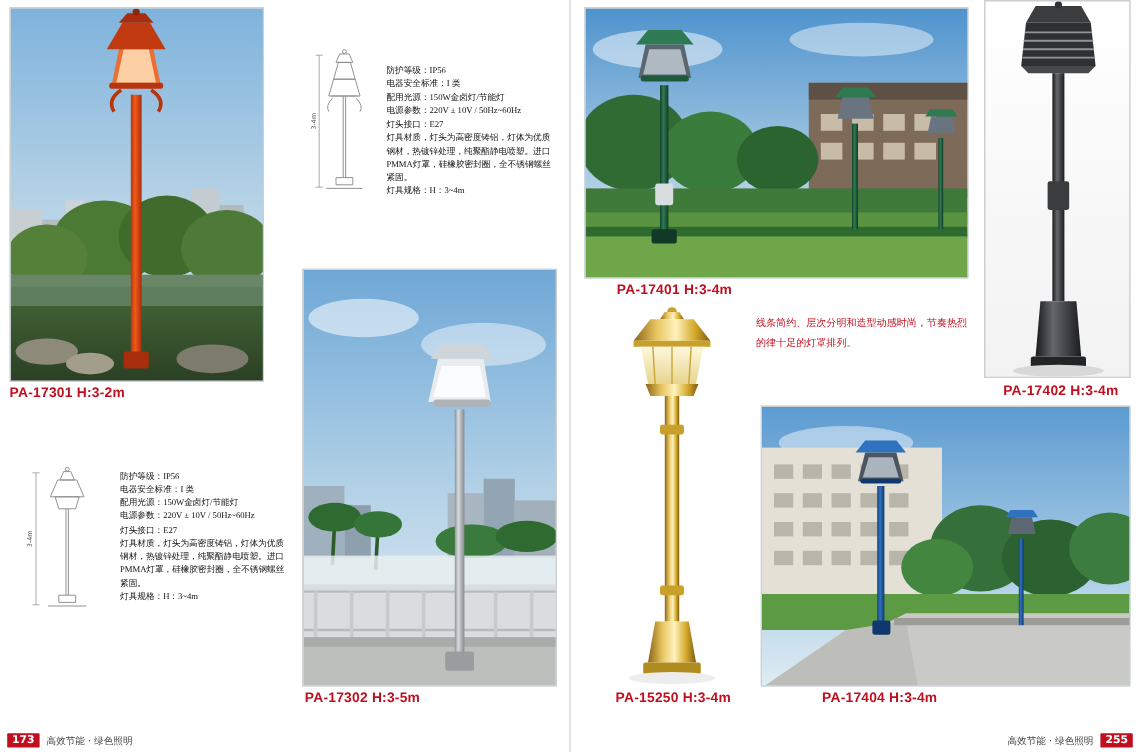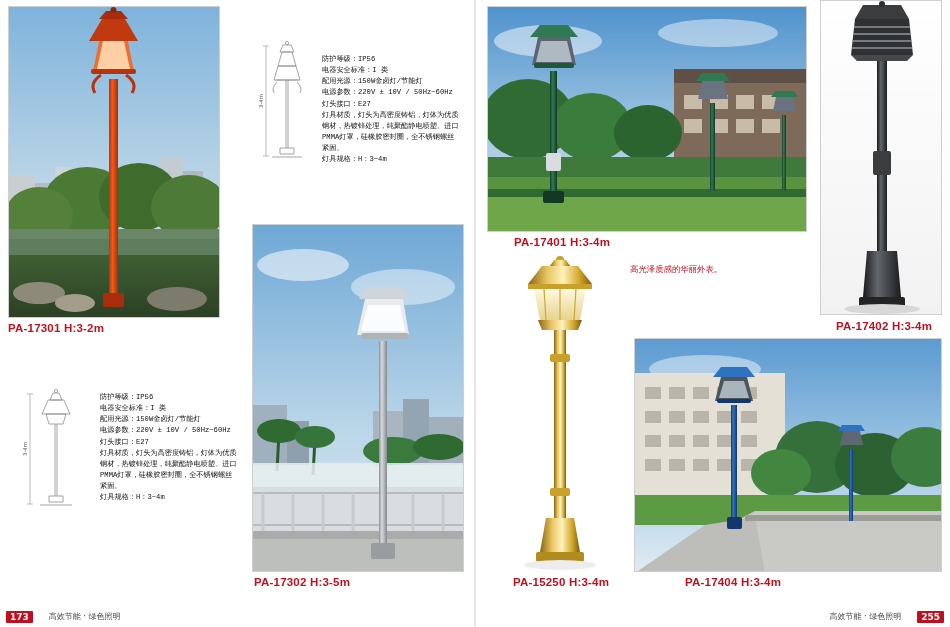--- a/index.html
+++ b/index.html
@@ -24,21 +24,21 @@
     white-space: nowrap;
   }
 
   
   .sketch { position:absolute; }
   .sketch svg { display:block; }
 
   
   .spec {
     position:absolute;
-    font-family: Liberation Mono, monospace;
+    font-family: Liberation Serif, serif;
     font-size: 7.2px;
     line-height: 1.55;
     color: #111;
     width: 120px;
   }
   .spec div { white-space: nowrap; }
 
   
   .blurb {
     position:absolute;
@@ -47,21 +47,21 @@
     line-height: 1.85;
     color: #c01020;
     width: 180px;
   }
 
   
   .footer-left, .footer-right {
     position:absolute; bottom:4px;
     font-family:"DejaVu Sans", sans-serif;
     font-size: 8px; color:#444;
-    display:flex; align-items:flex-start; gap:16px;
+    display:flex; align-items:flex-end; gap:6px;
   }
   .pnum {
     background:#c01020; color:#fff; font-weight:bold;
     font-size:9px; padding:1px 4px; border-radius:1px;
   }
   .footer-left { left:6px; }
   .footer-right { right:6px; }
   .spine {
     position:absolute; left:474px; top:0; bottom:0; width:2px;
     background:linear-gradient(to right, rgba(0,0,0,.06), rgba(0,0,0,.14), rgba(0,0,0,.06));
@@ -346,21 +346,22 @@
       <rect x="52" y="150" width="18" height="24" rx="2" fill="#3a3c3e"></rect>
 
       <path d="M46 250 L76 250 L80 296 L42 296 Z" fill="url(#pole4)"></path>
       <rect x="38" y="296" width="46" height="10" rx="2" fill="#232426"></rect>
       <ellipse cx="61" cy="308" rx="38" ry="5" fill="#d8d8d8"></ellipse>
     </svg>
   </div>
   <div class="caption" style="left:836px; top:320px;">PA-17402 H:3-4m</div>
 
   <div class="blurb" style="left:630px; top:262px;">
-    <div>高光泽质感的华丽外表。</div>
+    <div>线条简约、层次分明和造型动感时尚，节奏热烈</div>
+    <div>的律十足的灯罩排列。</div>
   </div>
 
   <div class="photo" style="left:500px; top:250px; width:120px; height:322px; border:none; background:#fff;">
     <svg width="120" height="322" viewBox="0 0 120 322" preserveAspectRatio="none">
       <defs>
         <linearGradient id="gold" x1="0" y1="0" x2="1" y2="0">
           <stop offset="0%" stop-color="#8a6414"></stop>
           <stop offset="30%" stop-color="#e8c560"></stop>
           <stop offset="55%" stop-color="#fff2bc"></stop>
           <stop offset="80%" stop-color="#d4a829"></stop>

